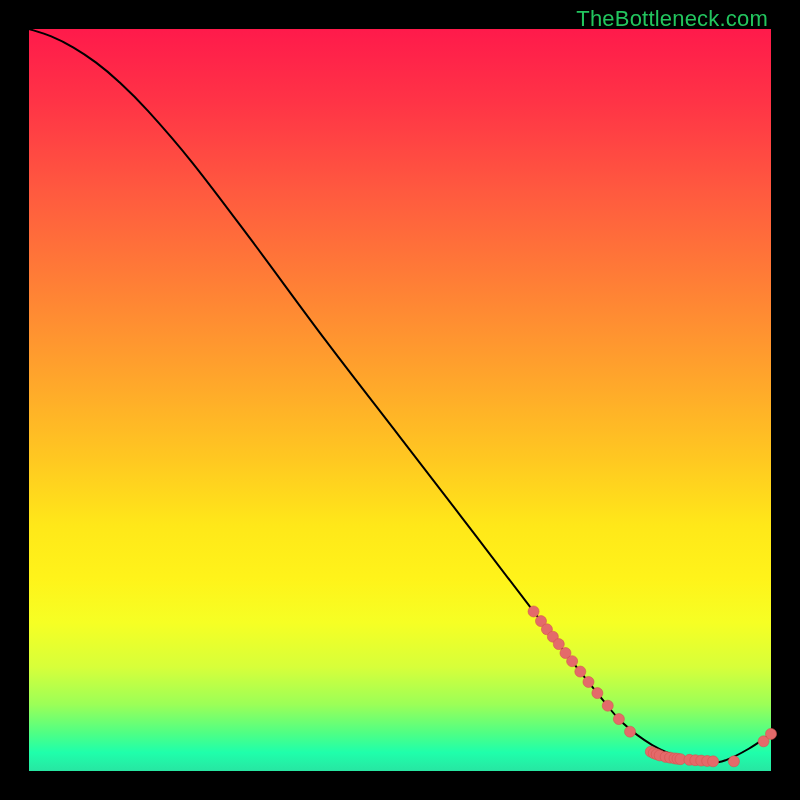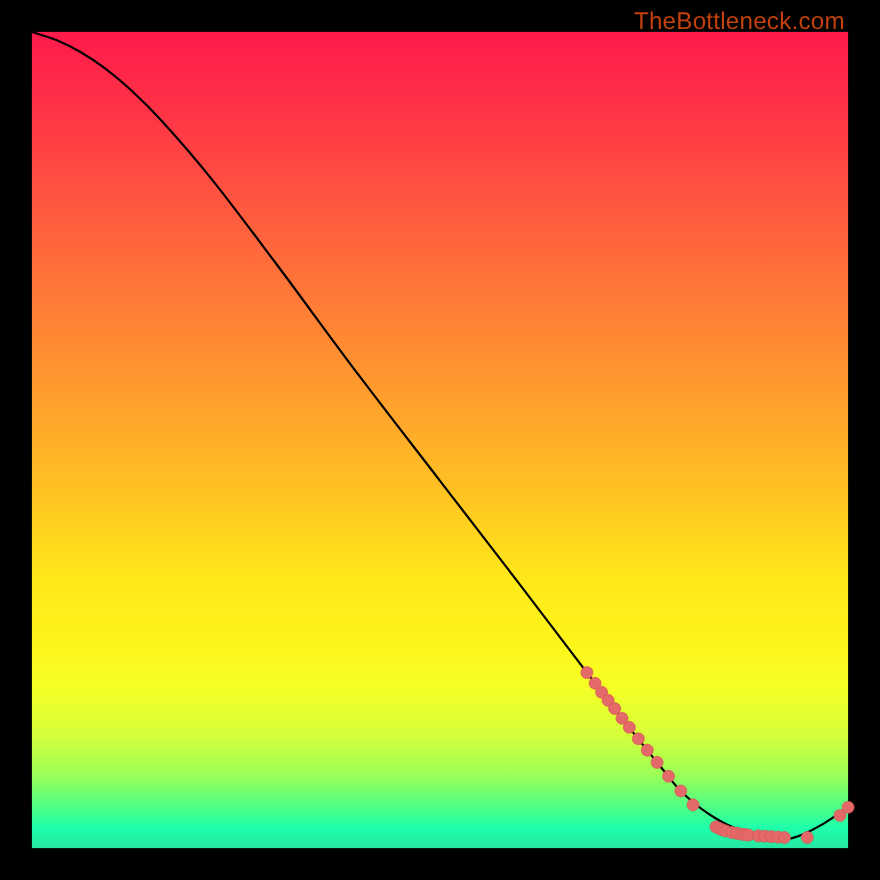--- a/index.html
+++ b/index.html
@@ -39,21 +39,21 @@
       #9cff57 91%,
       #4dff86 95%,
       #1fffab 97.5%,
       #27e6a2 100%
     );
   }
   .watermark {
     position: absolute;
     top: 6px;
     right: 32px;
-    color: #c2410c;
+    color: #22c55e;
     font-size: 22px;
     font-weight: 500;
     letter-spacing: 0.2px;
     user-select: none;
   }
   svg {
     position: absolute;
     left: 0;
     top: 0;
     overflow: visible;

